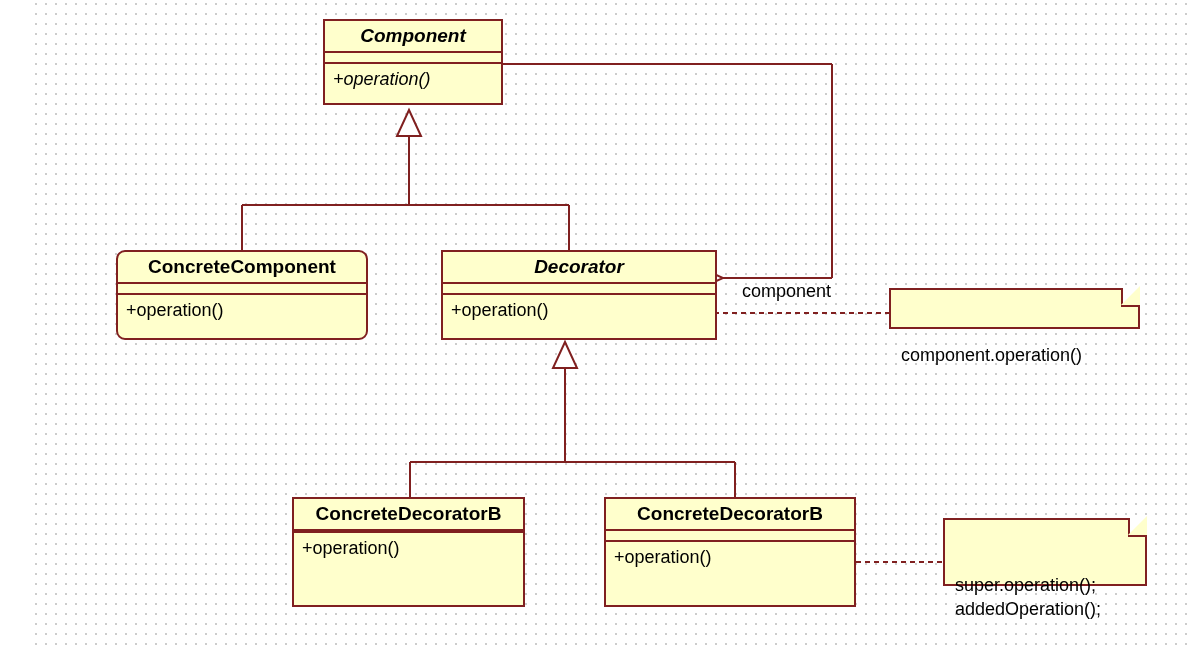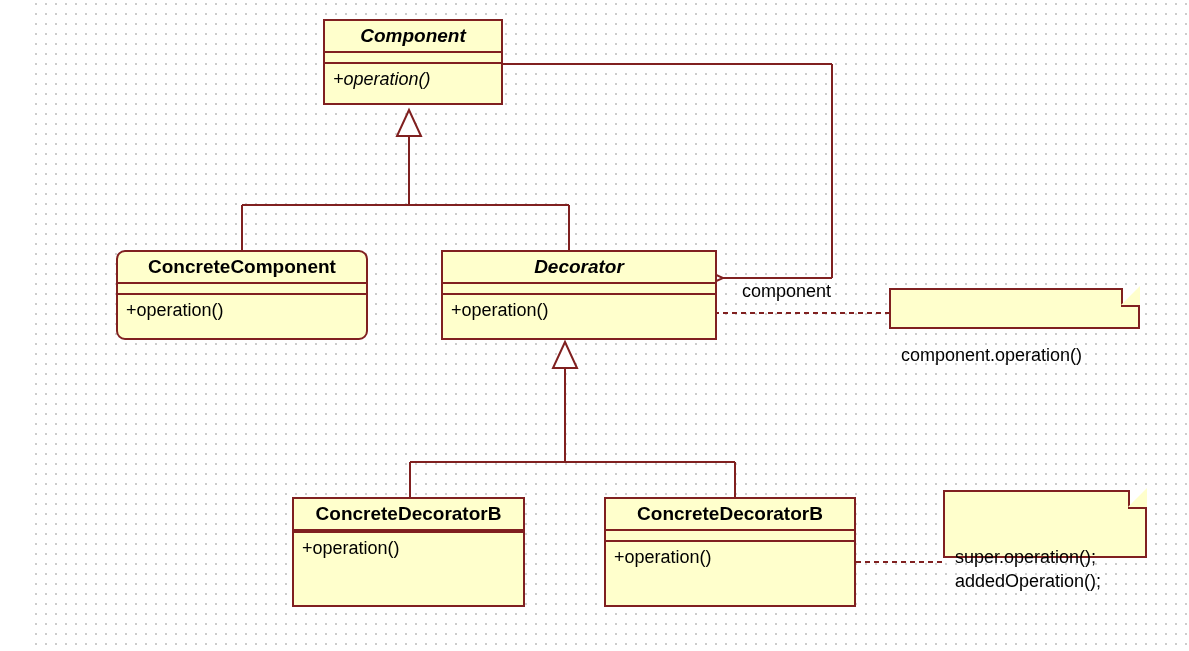--- a/index.html
+++ b/index.html
@@ -208,19 +208,19 @@
     <div class="uml-compartment">+operation()</div>
   </div>
 
   <div class="edge-label" style="left:710px; top:281px;">component</div>
 
   <div class="uml-note" style="left:857px; top:288px; width:251px; height:41px;">
     <span class="note-fold"></span>
     <span class="note-body">component.operation()</span>
   </div>
 
-  <div class="uml-note" style="left:911px; top:490px; width:204px; height:68px;">
+  <div class="uml-note" style="left:911px; top:518px; width:204px; height:68px;">
     <span class="note-fold"></span>
     <span class="note-body">super.operation();
 addedOperation();</span>
   </div>
 
 </div>
 
 </body></html>

